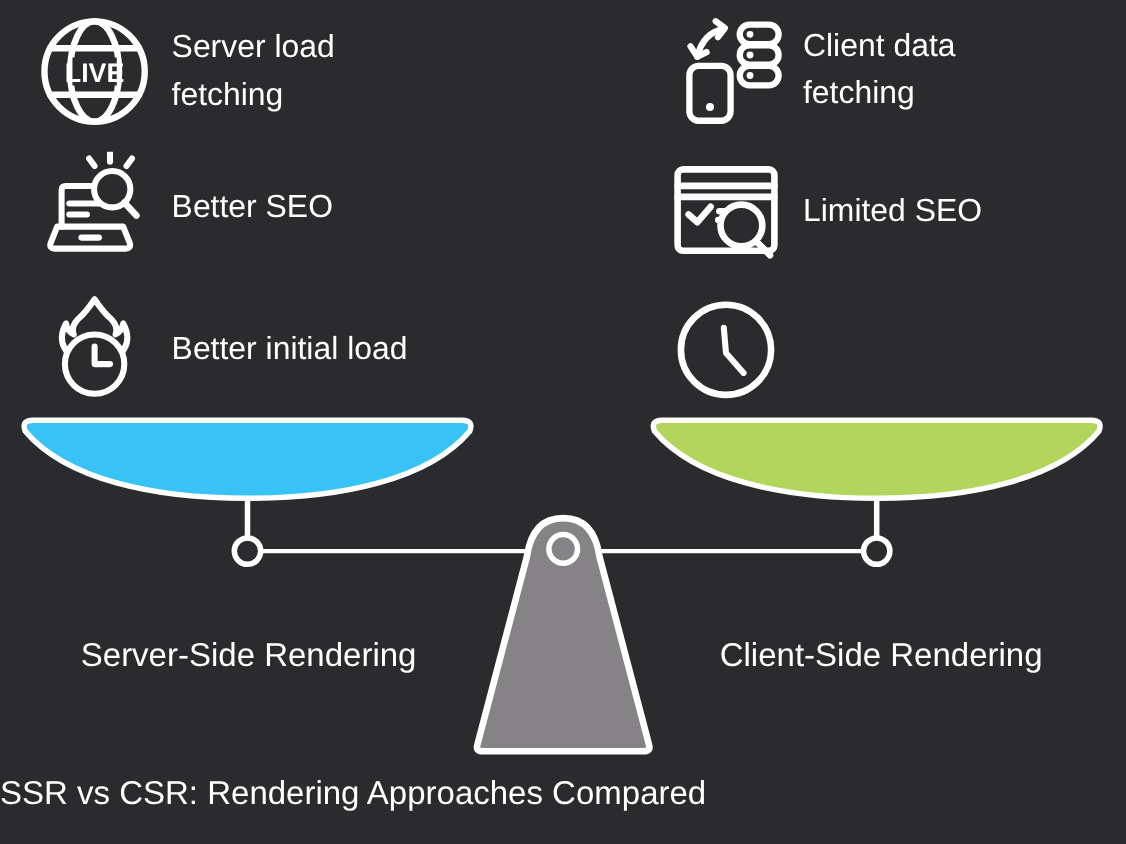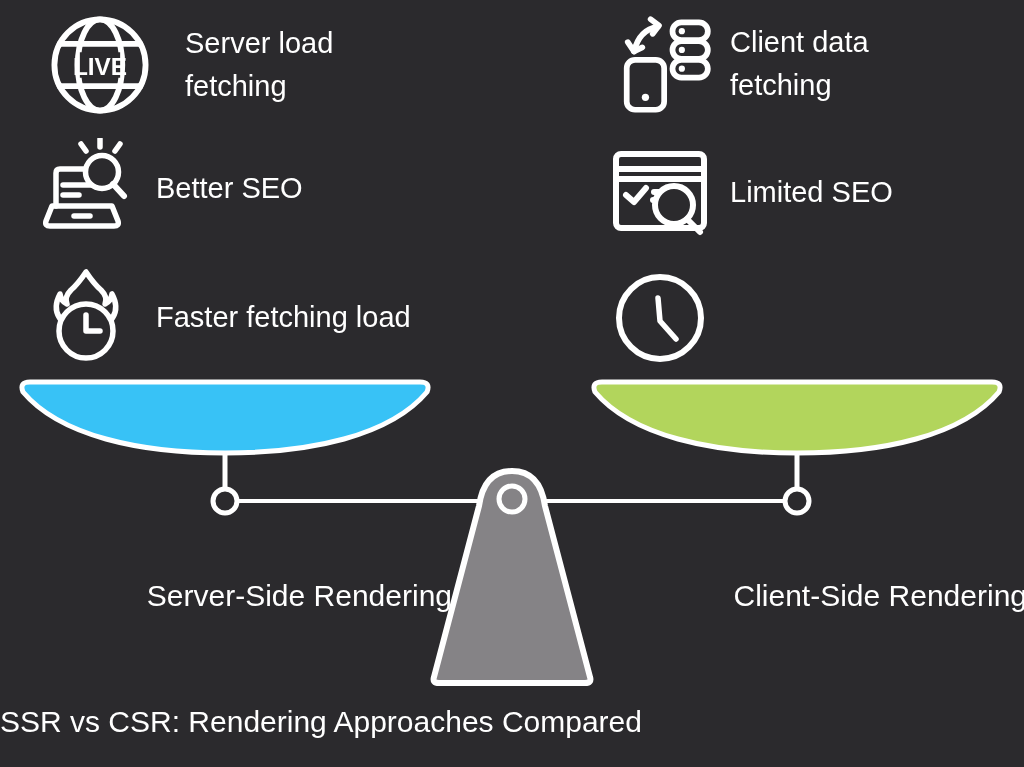--- a/index.html
+++ b/index.html
@@ -4,30 +4,30 @@
 <style>
   html,body{margin:0;padding:0;background:#2B2A2D;}
   .stage{
     position:relative;width:1024px;height:767px;overflow:hidden;
     background:#2B2A2D;color:#FFFFFF;
     font-family:"Liberation Sans",sans-serif;
   }
   .feature{position:absolute;display:flex;align-items:center;}
   .icon-box{flex:0 0 auto;display:flex;align-items:center;justify-content:center;}
   .feature .label{font-size:29px;line-height:43px;font-weight:400;}
-  #f1L{left:44px;top:10px;gap:15px;}  #f1L .icon-box{width:112px;height:110px;}
+  #f1L{left:30px;top:10px;}  #f1L .icon-box{width:112px;height:110px;}
   #f2L{left:30px;top:137px;} #f2L .icon-box{width:112px;height:102px;}
   #f3L{left:30px;top:266px;} #f3L .icon-box{width:112px;height:102px;}
   #f1R{left:604px;top:8px;}  #f1R .icon-box{width:112px;height:112px;}
   #f2R{left:604px;top:146px;}#f2R .icon-box{width:112px;height:92px;}
   #f3R{left:604px;top:270px;}#f3R .icon-box{width:112px;height:96px;}
   .feature .label{margin-left:14px;}
   #f1L .label{width:235px;} #f1R .label{width:215px;} #f3R .label{width:210px;}
   .scale-svg{position:absolute;left:0;top:0;}
-  .side-label{position:absolute;top:579px;width:452px;text-align:right;
+  .side-label{position:absolute;top:579px;width:452px;text-align:center;
     font-size:30px;font-weight:400;}
   #label-ssr{left:0;} #label-csr{left:575px;}
   .title{position:absolute;left:0;right:0;top:705px;text-align:left;
     font-size:30px;font-weight:400;}
   svg{display:block;}
 </style>
 </head>
 <body>
 
 <div class="stage">
@@ -82,21 +82,21 @@
   </div>
 
   <div class="feature" id="f3L">
     <span class="icon-box">
       <svg width="96" height="100" viewBox="0 0 96 100" fill="none" stroke="#FFFFFF" stroke-width="5.5" stroke-linecap="round" stroke-linejoin="round">
         <path d="M48 5 Q40 17 33 23 Q26 30 29 37 Q23 34 22 27 Q15 40 21 50 Q25 58 33 62 L63 62 Q71 58 75 50 Q81 40 74 27 Q73 34 67 37 Q70 30 63 23 Q56 17 48 5 Z"></path>
         <circle cx="48" cy="64" r="27" fill="#2B2A2D"></circle>
         <path d="M48 48 V64 H62"></path>
       </svg>
     </span>
-    <div class="label">Faster fetching load</div>
+    <div class="label">Better initial load</div>
   </div>
 
   <div class="feature" id="f1R">
     <span class="icon-box">
       <svg width="104" height="104" viewBox="0 0 100 100" fill="none" stroke="#FFFFFF" stroke-width="5.5" stroke-linecap="round" stroke-linejoin="round">
         <rect x="18" y="46" width="36" height="48" rx="8"></rect>
         <circle cx="36" cy="82" r="3.5" fill="#FFFFFF" stroke="none"></circle>
         <path d="M25 38 Q30 17 48 14"></path>
         <polyline points="19,29 25,38 33,34"></polyline>
         <polyline points="41,7 49,13 43,21"></polyline>

